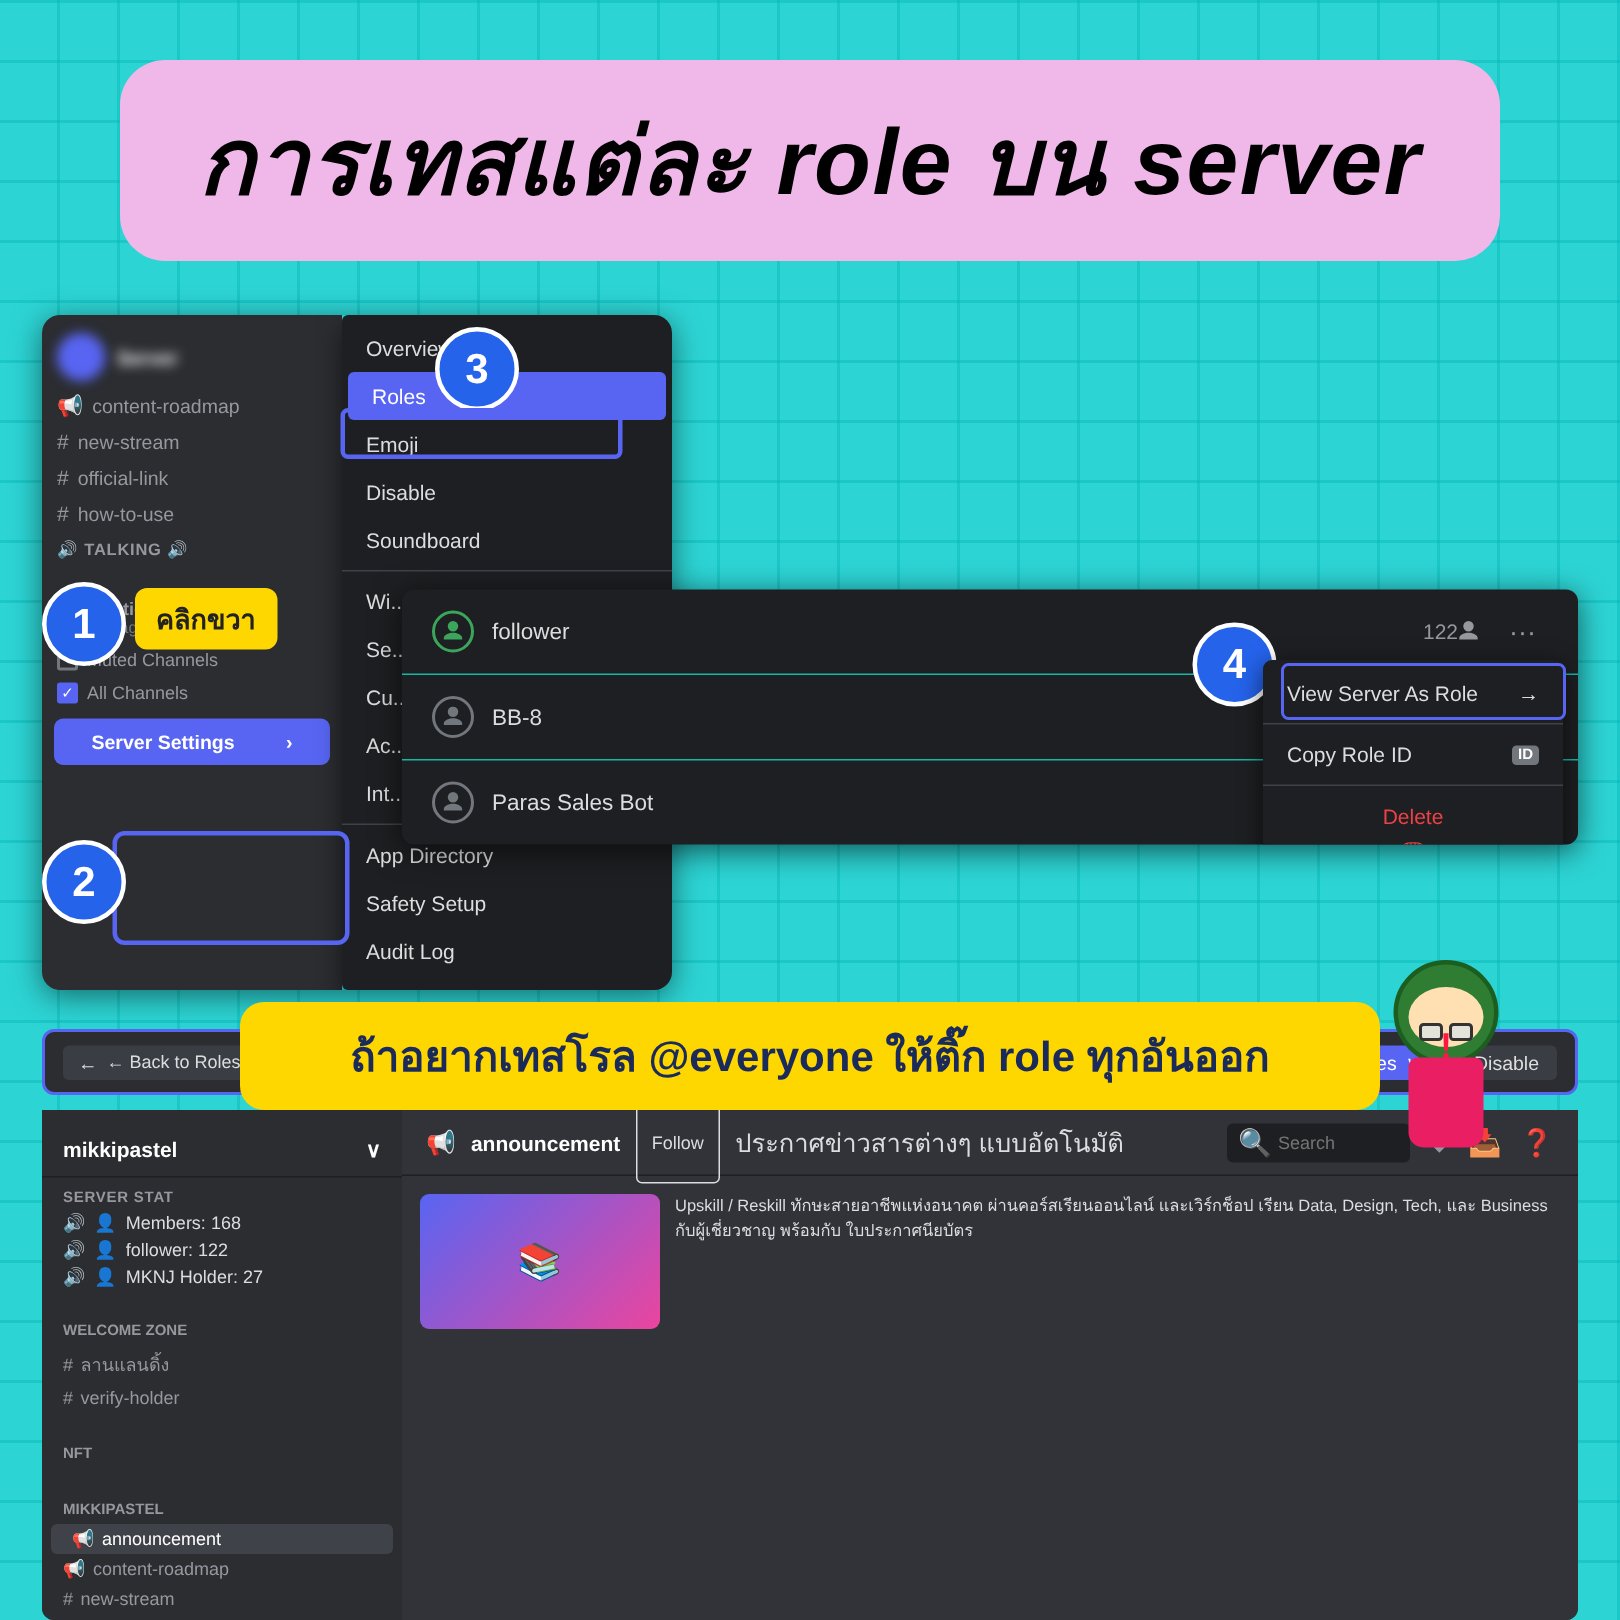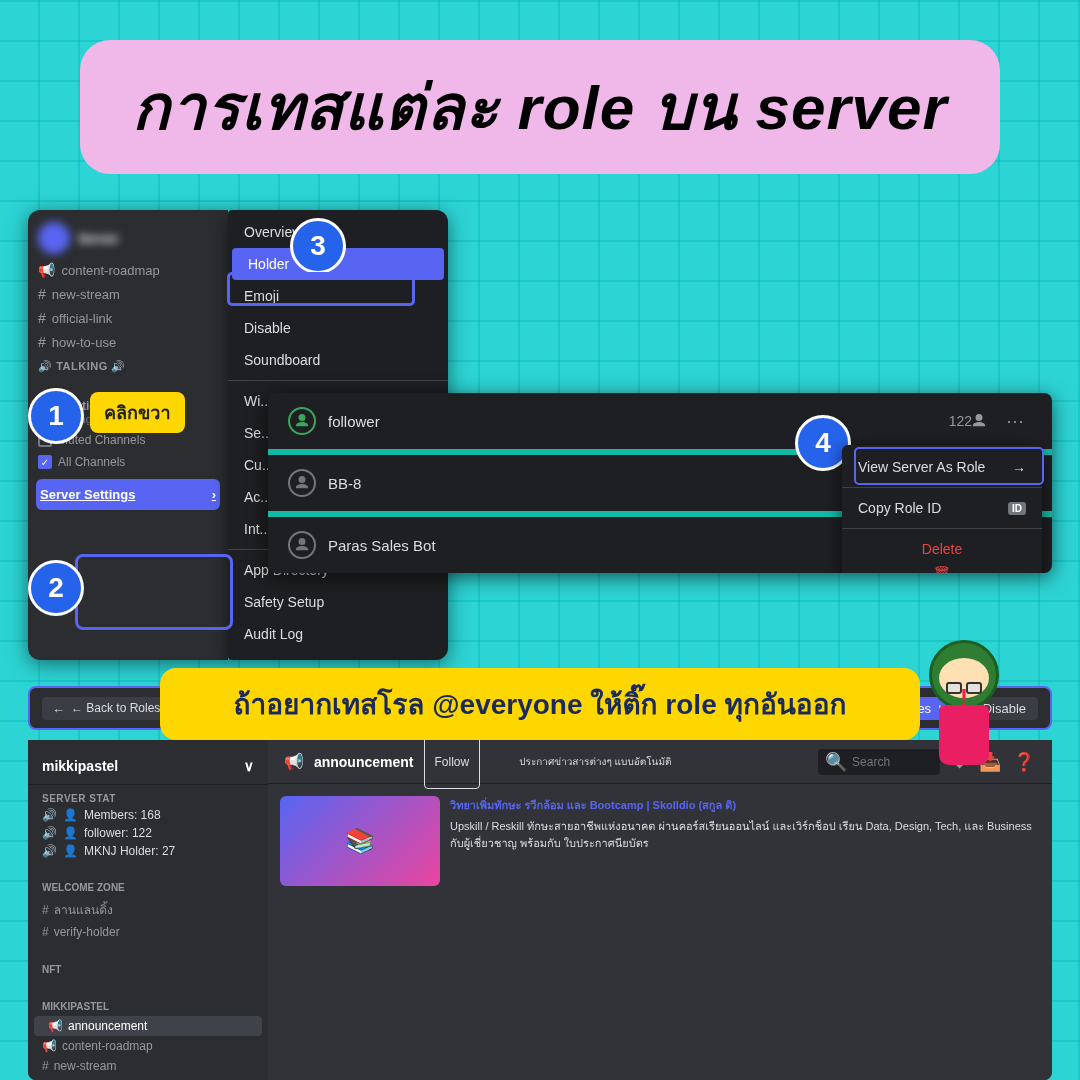--- a/index.html
+++ b/index.html
@@ -157,28 +157,27 @@
       align-items: center;
       justify-content: center;
       color: white;
       font-size: 10px;
     }
 
     .server-settings-btn {
       background: #5865f2;
       color: white;
       border-radius: 6px;
-      padding: 8px 4px;
+      padding: 8px 25px;
       margin: 6px 8px;
       font-size: 13px;
       font-weight: 600;
       display: flex;
       align-items: center;
       justify-content: space-between;
-      text-decoration: underline;
     }
 
     
     .context-menu {
       width: 220px;
       background: #1e1f22;
       padding: 6px 0;
       border-radius: 4px;
       box-shadow: 0 8px 16px rgba(0,0,0,0.5);
       position: absolute;
@@ -231,21 +230,21 @@
       background: #1e1f22;
       border-radius: 8px;
       overflow: hidden;
       box-shadow: 0 4px 20px rgba(0,0,0,0.6);
     }
 
     .role-row {
       display: flex;
       align-items: center;
       padding: 14px 20px;
-      border-bottom: 6px solid #14b8a6;
+      border-bottom: 1px solid #14b8a6;
       gap: 12px;
     }
 
     .role-icon {
       width: 28px;
       height: 28px;
       border-radius: 50%;
       border: 2px solid #72767d;
       display: flex;
       align-items: center;
@@ -698,21 +697,21 @@
       </div>
 
       <div class="server-settings-btn">
         <span>Server Settings</span>
         <span>›</span>
       </div>
     </div>
 
     <div class="context-menu">
       <div class="ctx-item">Overview</div>
-      <div class="ctx-item active">Holder</div>
+      <div class="ctx-item active">Roles</div>
       <div class="ctx-item">Emoji</div>
       <div class="ctx-item">Disable</div>
       <div class="ctx-item">Soundboard</div>
       <div class="ctx-divider"></div>
       <div class="ctx-item">Wi...</div>
       <div class="ctx-item">Se...</div>
       <div class="ctx-item">Cu...</div>
       <div class="ctx-item">Ac...</div>
       <div class="ctx-item">Int...</div>
       <div class="ctx-divider"></div>
@@ -874,39 +873,38 @@
         <span>#</span>
         <span>new-stream</span>
       </div>
     </div>
 
     <div class="discord-main">
       <div class="channel-header">
         <span>📢</span>
         <span class="channel-header-name">announcement</span>
         <span class="follow-btn">Follow</span>
-        <span style="color:#dcddde;font-size:10px;margin-left:29px;">ประกาศข่าวสารต่างๆ แบบอัตโนมัติ</span>
+        <span style="color:#dcddde;font-size:17px;">ประกาศข่าวสารต่างๆ แบบอัตโนมัติ</span>
         <div class="channel-tools">
           <div class="search-bar">
             <span>🔍</span>
             <input type="text" placeholder="Search" style="">
           </div>
           <span>⬇</span>
           <span>📥</span>
           <span>❓</span>
         </div>
       </div>
 
       <div class="main-content">
         <div class="announcement-image">
 
           <div style="display:flex;align-items:center;justify-content:center;height:100%;color:white;font-size:24px;">📚</div>
         </div>
         <div class="announcement-text">
-          <div class="ann-title">วิทยาเพิ่มทักษะ รวีกล้อม และ Bootcamp | Skolldio (สกูล ดิ)</div>
           <div class="ann-body">Upskill / Reskill ทักษะสายอาชีพแห่งอนาคต ผ่านคอร์สเรียนออนไลน์ และเวิร์กช็อป เรียน Data, Design, Tech, และ Business กับผู้เชี่ยวชาญ พร้อมกับ ใบประกาศนียบัตร</div>
         </div>
       </div>
     </div>
   </div>
 
   <div class="bottom-annotation">
     <span class="annotation-text">ถ้าอยากเทสโรล @everyone ให้ติ๊ก role ทุกอันออก</span>
   </div>
 

